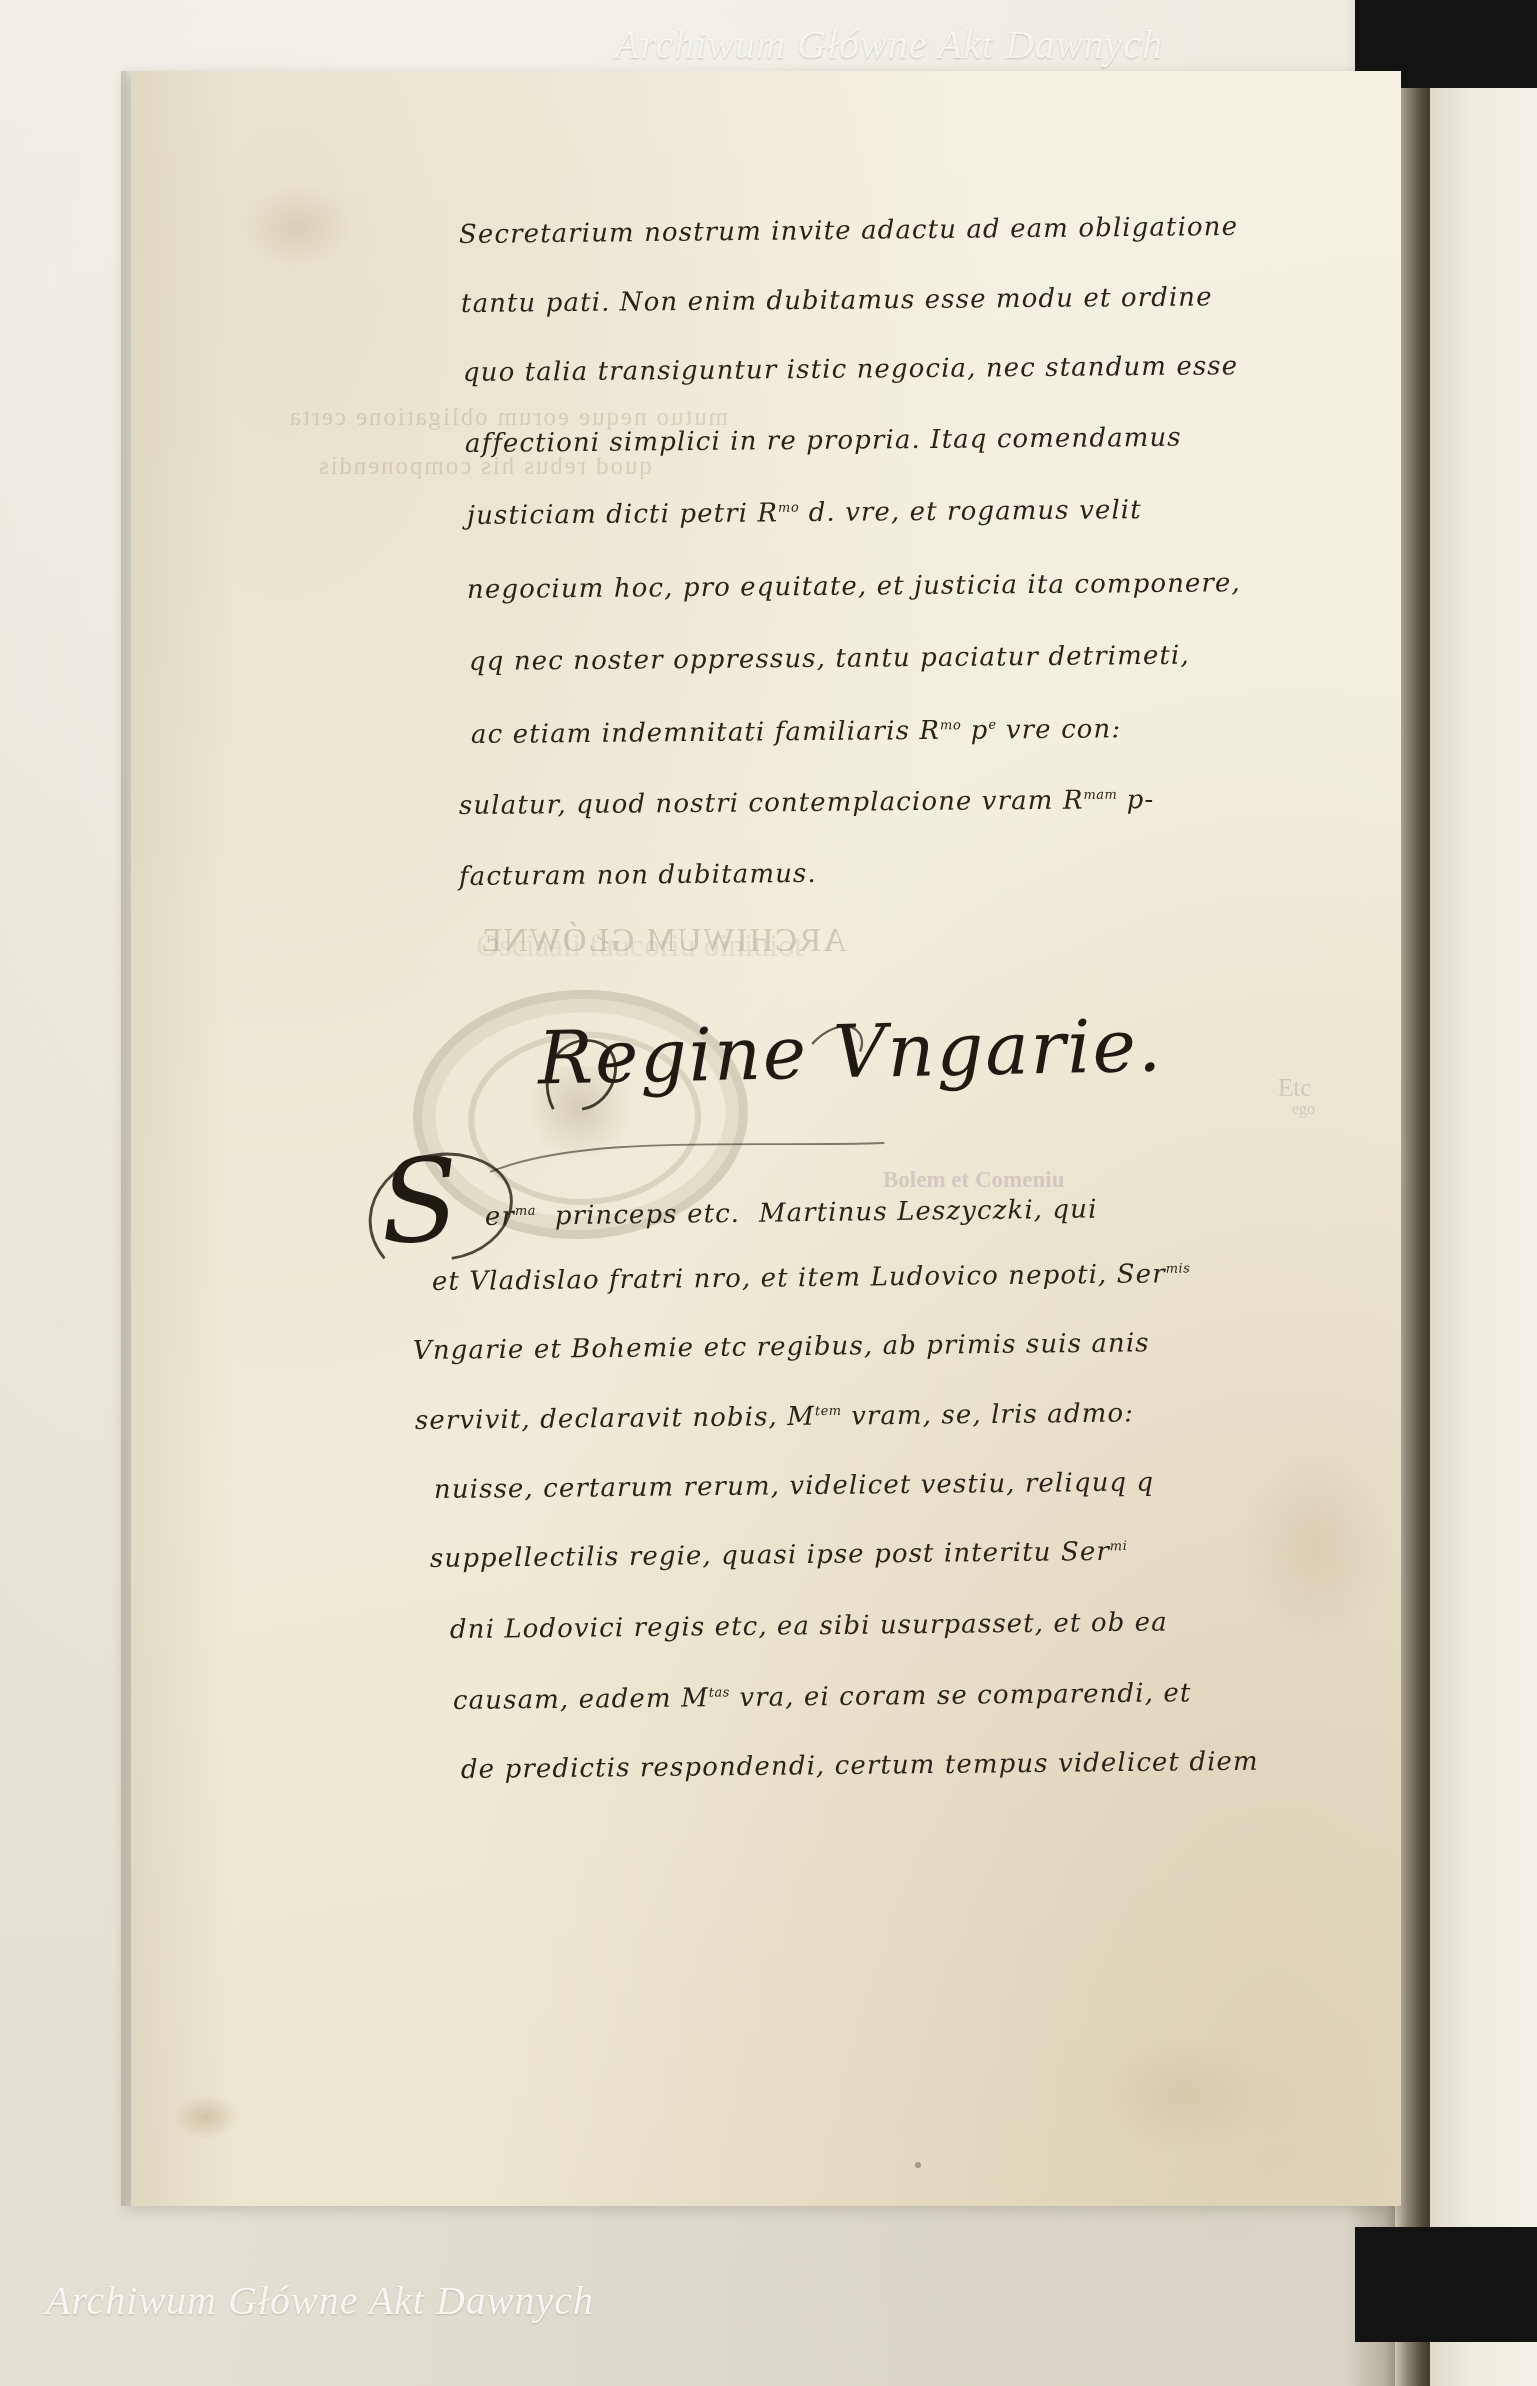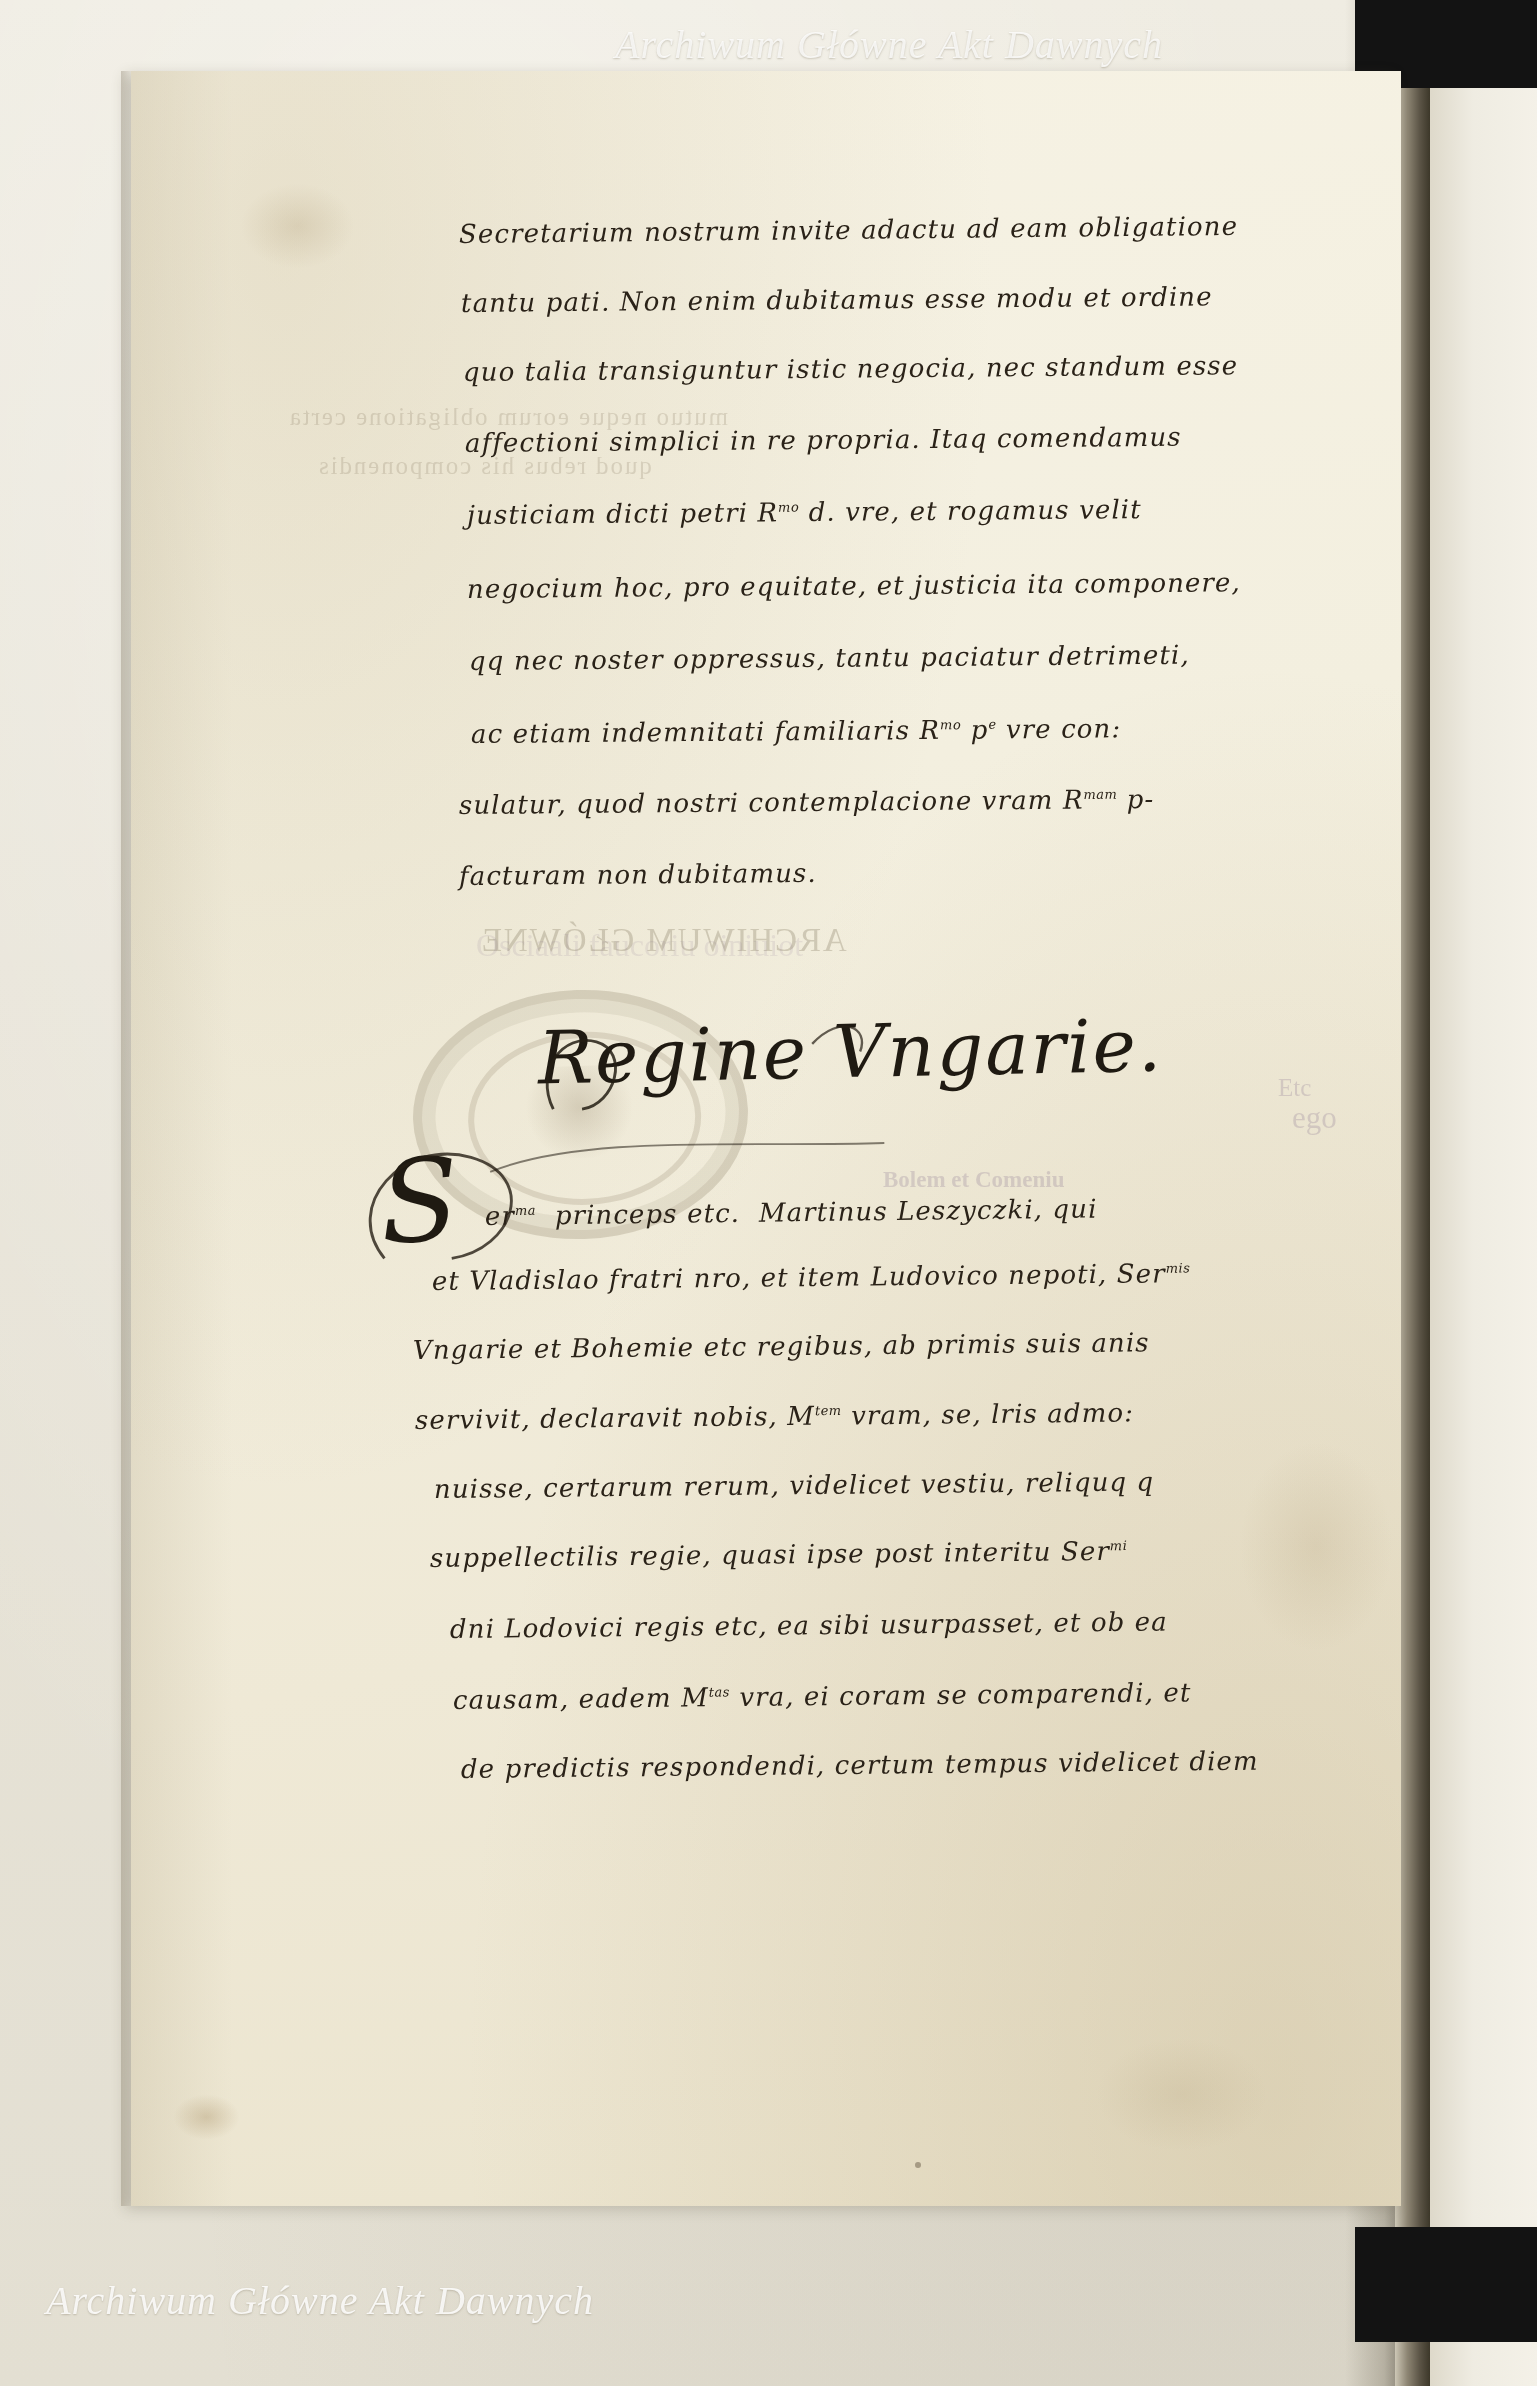--- a/index.html
+++ b/index.html
@@ -248,21 +248,21 @@
   <div class="stain" style="left:1095px; top:2037px; width:173px; height:115px; background:radial-gradient(ellipse,rgba(160,138,96,0.14),rgba(160,138,96,0) 70%);"></div>
 
   <div class="ghost-seal"></div>
 
   <div class="ghost-rev" style="left:480px; top:922px; font-size:33px;">ARCHIWUM GŁÓWNE</div>
 
   <div class="ghost-violet" style="left:476px; top:927px; font-size:32px; opacity:0.55;">Osciaali faucoriu oiniuiot</div>
 
   <div class="ghost-violet" style="left:883px; top:1167px; font-size:23px;font-weight:bold;">Bolem et Comeniu</div>
   <div class="ghost-violet" style="left:1278px; top:1042px; font-size:25px;margin-top:32px;">Etc</div>
-  <div class="ghost-violet" style="left:1292px; top:1100px; font-size:31px;">ego</div>
+  <div class="ghost-violet" style="left:1292px; top:1100px; font-size:16px;">ego</div>
 
   <div class="ghost" style="left:288px; top:403px; font-size:25px; letter-spacing:1.9px;">mutuo neque eorum obligatione certa</div>
   <div class="ghost" style="left:317px; top:452px; font-size:25px; letter-spacing:1.9px;">quod rebus his componendis</div>
 
   <div class="hand body-line" style="left:459px; top:219px; transform:rotate(-0.6deg);">
     <span>Secretarium nostrum invite adactu ad eam obligatione</span>
   </div>
   <div class="hand body-line" style="left:461px; top:288px; transform:rotate(-0.5deg);">
     <span>tantu pati. Non enim dubitamus esse modu et ordine</span>
   </div>

